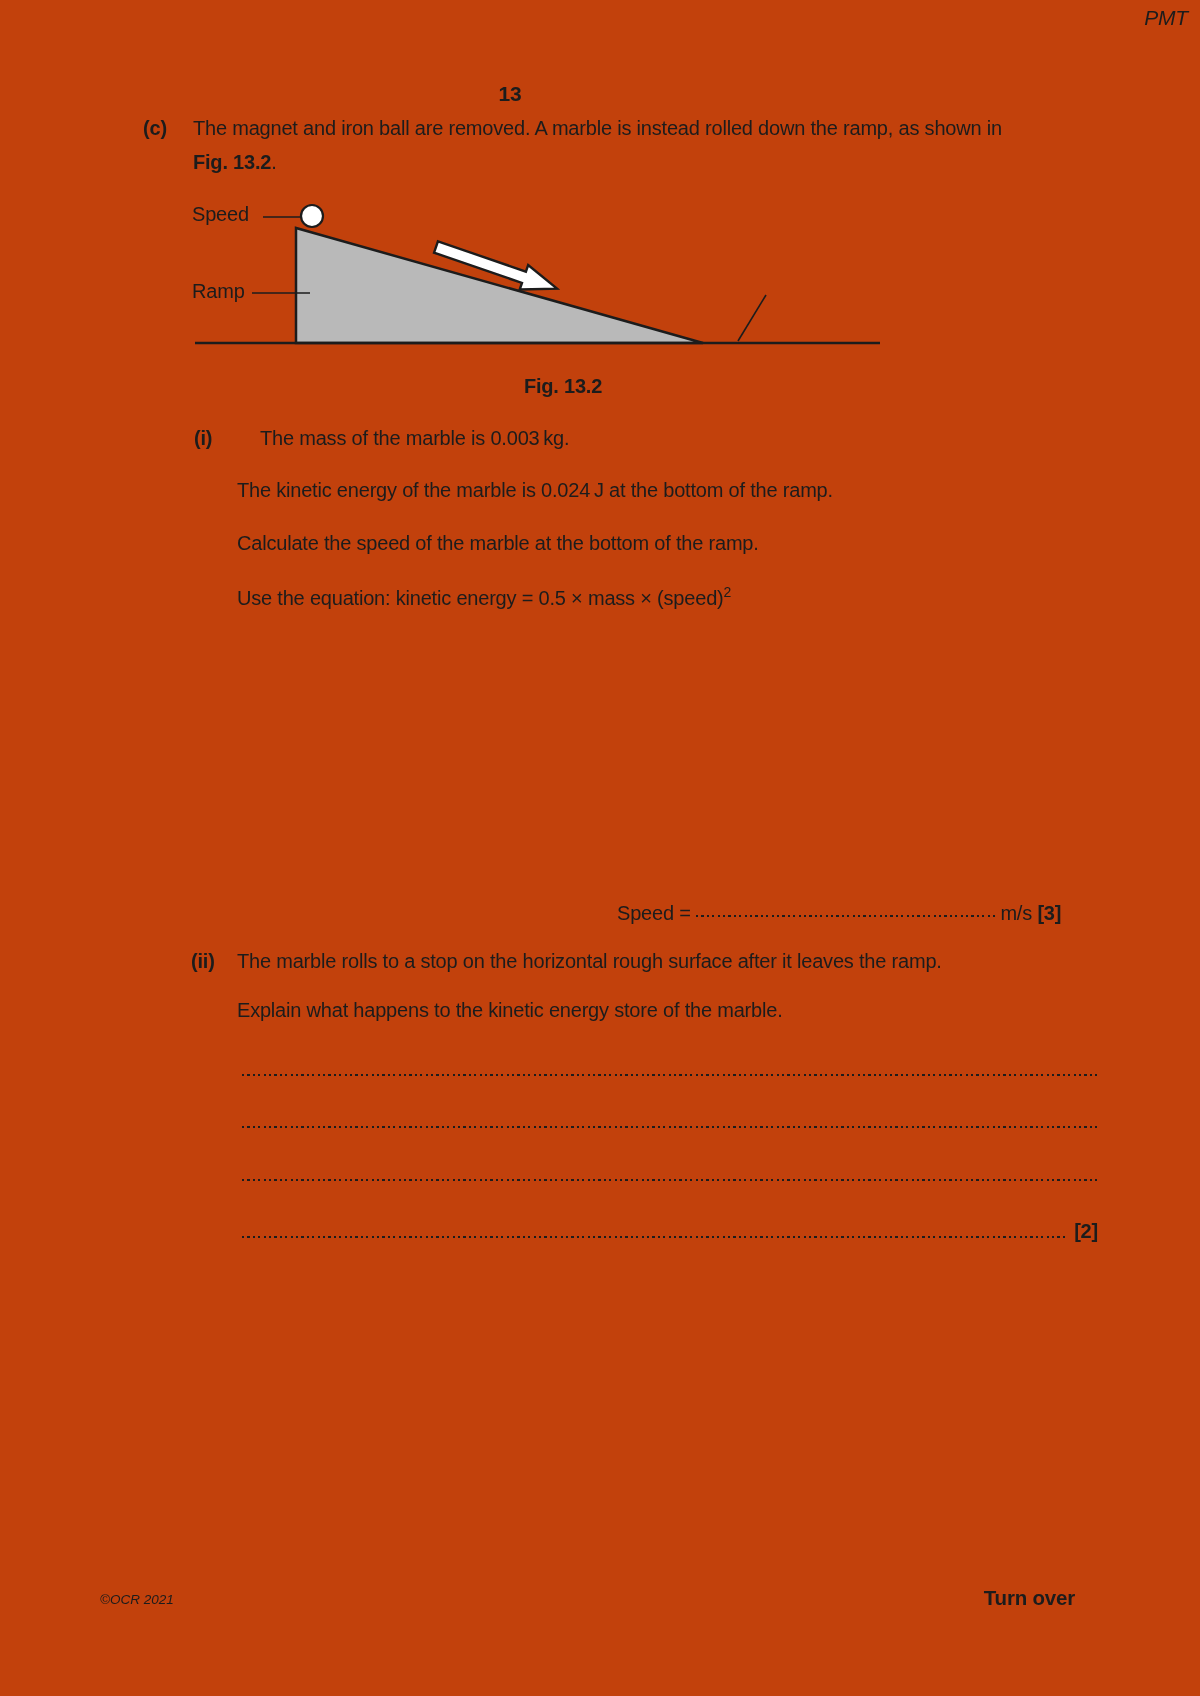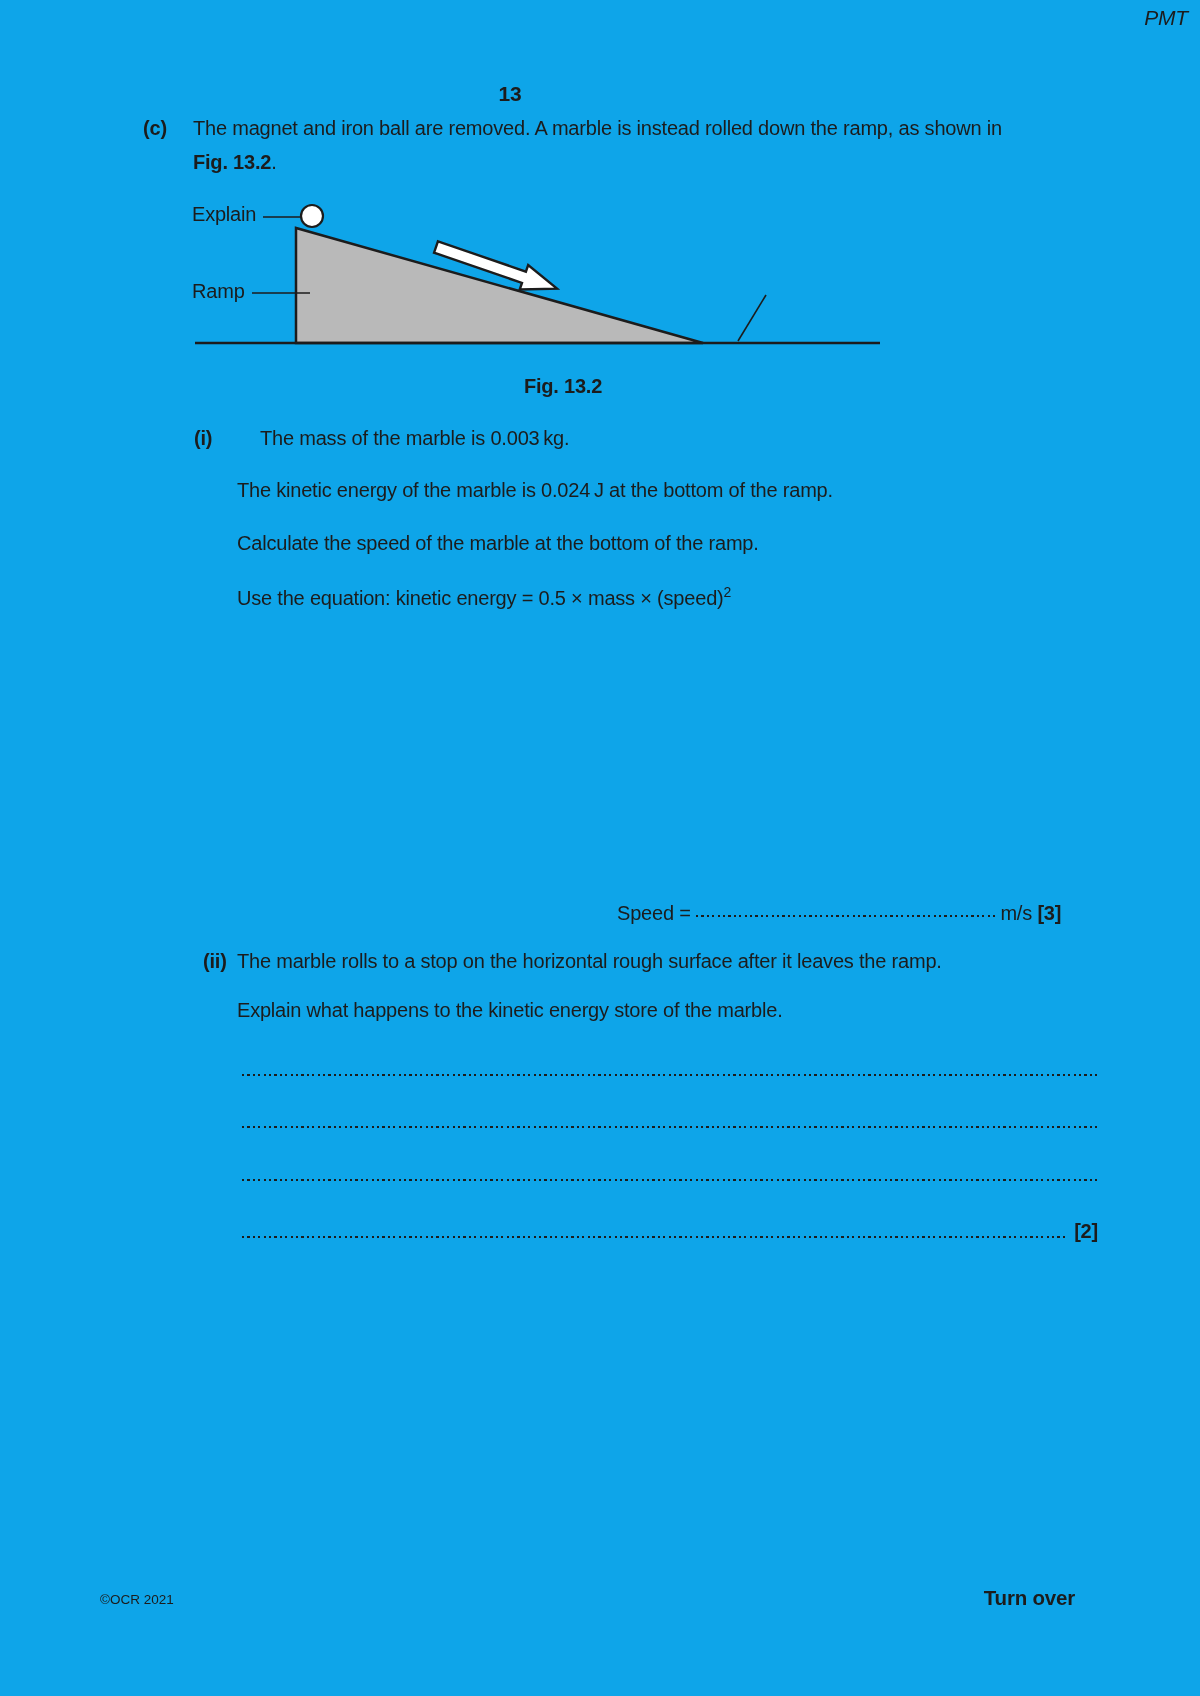--- a/index.html
+++ b/index.html
@@ -1,20 +1,20 @@
 <!DOCTYPE html>
 <html><head>
 <meta charset="utf-8">
 <style>
   html,body { margin:0; padding:0; background:#e8e8e8; }
   .page {
     position:relative;
     width:1200px; height:1696px;
     margin:0 auto;
-    background:#0ea5e9;
+    background:#c2410c;
     font-family:"Liberation Sans", sans-serif;
     color:#1c1c1c;
     font-size:20px;
     letter-spacing:-0.2px;
     overflow:hidden;
   }
   .abs { position:absolute; white-space:nowrap; }
   .b  { font-weight:bold; }
 
   .watermark   { top:6px;  right:12px; font-size:21px; font-style:italic; }
@@ -33,39 +33,39 @@
 
   .pi-label  { left:194px; top:427px; font-weight:bold; }
   .pi-line1  { left:252px; top:427px;margin-left:8px; }
   .pi-line2  { left:237px; top:479px; }
   .pi-line3  { left:237px; top:532px; }
   .pi-eq     { left:237px; top:584px; }
   .pi-eq sup { font-size:14px; }
 
   .speed-line { left:617px; top:902px; }
 
-  .pii-label { left:191px; top:950px; font-weight:bold;margin-left:12px; }
+  .pii-label { left:191px; top:950px; font-weight:bold; }
   .pii-line1 { left:237px; top:950px;text-align:right; }
   .pii-line2 { left:237px; top:999px; }
 
   .dots-fill {
     background:repeating-linear-gradient(to right,
       #1c1c1c 0, #1c1c1c 2.2px, transparent 2.2px, transparent 5.4px);
   }
   .speed-dots { display:inline-block; width:299px; height:2.4px; vertical-align:3px; }
 
   .ansrow { left:242px; width:856px; height:2.4px; }
   .ansrow-1 { top:1074px; }
   .ansrow-2 { top:1126px; }
   .ansrow-3 { top:1179px; }
   .ansrow-4 { top:1220px; left:242px; width:856px; display:flex; align-items:baseline; }
   .ansrow-4 .grow-dots { flex:1 1 auto; height:2.4px; align-self:flex-end; margin-bottom:5px; }
   .ansrow-4 .marks { margin-left:7px; font-weight:bold; }
 
-  .footer-copyright { left:100px; top:1592px; font-size:13.5px; letter-spacing:0; }
+  .footer-copyright { left:100px; top:1592px; font-size:13.5px; letter-spacing:0;font-style:italic; }
   .footer-turnover  { right:125px; top:1586px; font-weight:bold; font-size:20.5px; }
 </style>
 </head>
 <body>
 
 <div class="page">
 
   <div class="abs watermark">PMT</div>
   <div class="abs page-number">13</div>
 
@@ -83,21 +83,21 @@
 
     <line x1="263" y1="217" x2="300" y2="217" stroke="#1c1c1c" stroke-width="1.6"></line>
     <line x1="252" y1="293" x2="310" y2="293" stroke="#1c1c1c" stroke-width="1.6"></line>
     <line x1="766" y1="295" x2="738" y2="341" stroke="#1c1c1c" stroke-width="1.6"></line>
 
     <g transform="translate(436,247) rotate(19)">
       <polygon points="0,-6 93,-6 93,-13 128,0 93,13 93,6 0,6" fill="#ffffff" stroke="#1c1c1c" stroke-width="2.4" stroke-linejoin="miter"></polygon>
     </g>
   </svg>
 
-  <div class="abs marble-label">Explain</div>
+  <div class="abs marble-label">Speed</div>
   <div class="abs ramp-label">Ramp</div>
   <div class="abs fig-caption">Fig. 13.2</div>
 
   <div class="abs pi-label">(i)</div>
   <div class="abs pi-line1">The mass of the marble is 0.003 kg.</div>
   <div class="abs pi-line2">The kinetic energy of the marble is 0.024 J at the bottom of the ramp.</div>
   <div class="abs pi-line3">Calculate the speed of the marble at the bottom of the ramp.</div>
   <div class="abs pi-eq"><span>Use the equation: kinetic energy = 0.5 × mass × (speed)</span><sup>2</sup></div>
 
   <div class="abs speed-line"><span>Speed = </span><span class="speed-dots dots-fill"></span><span> m/s </span><span class="b">[3]</span></div>

